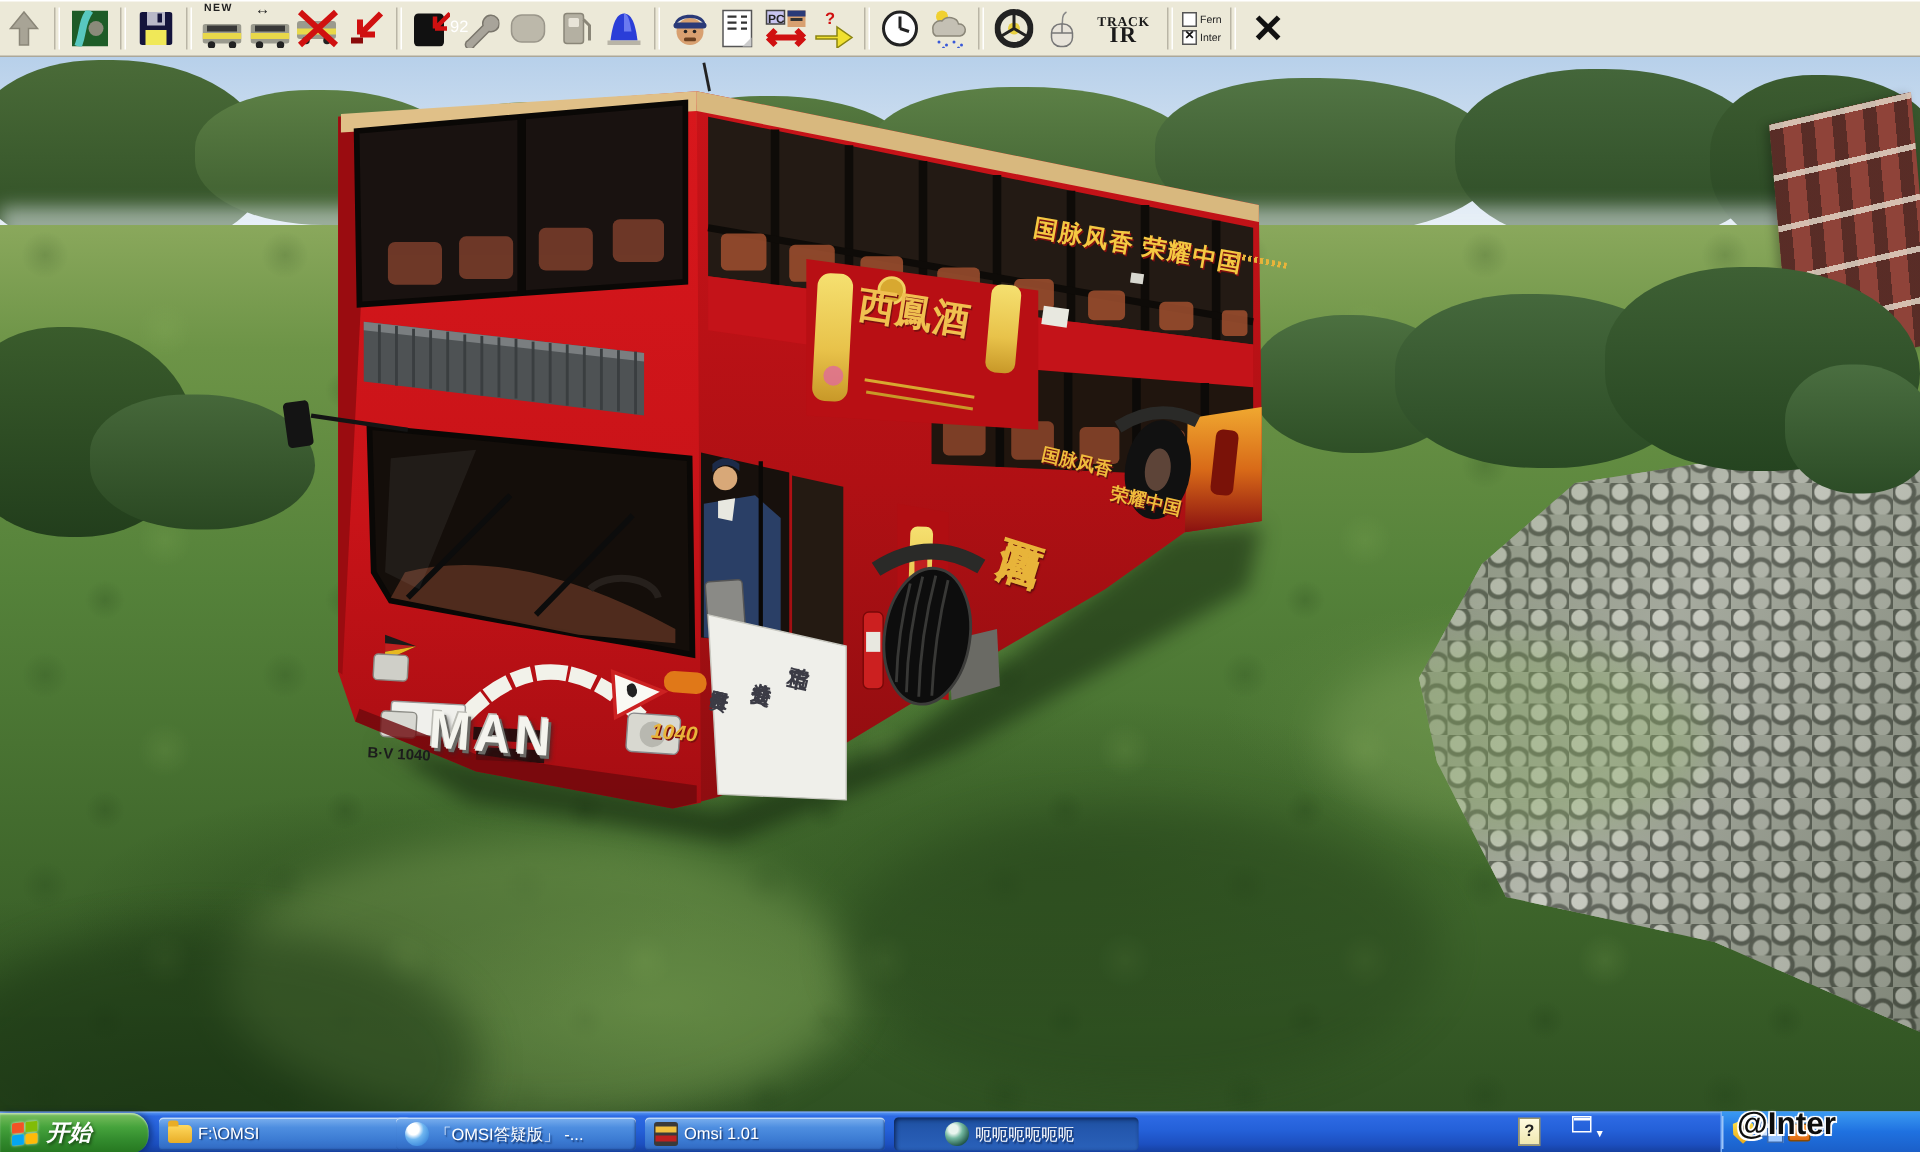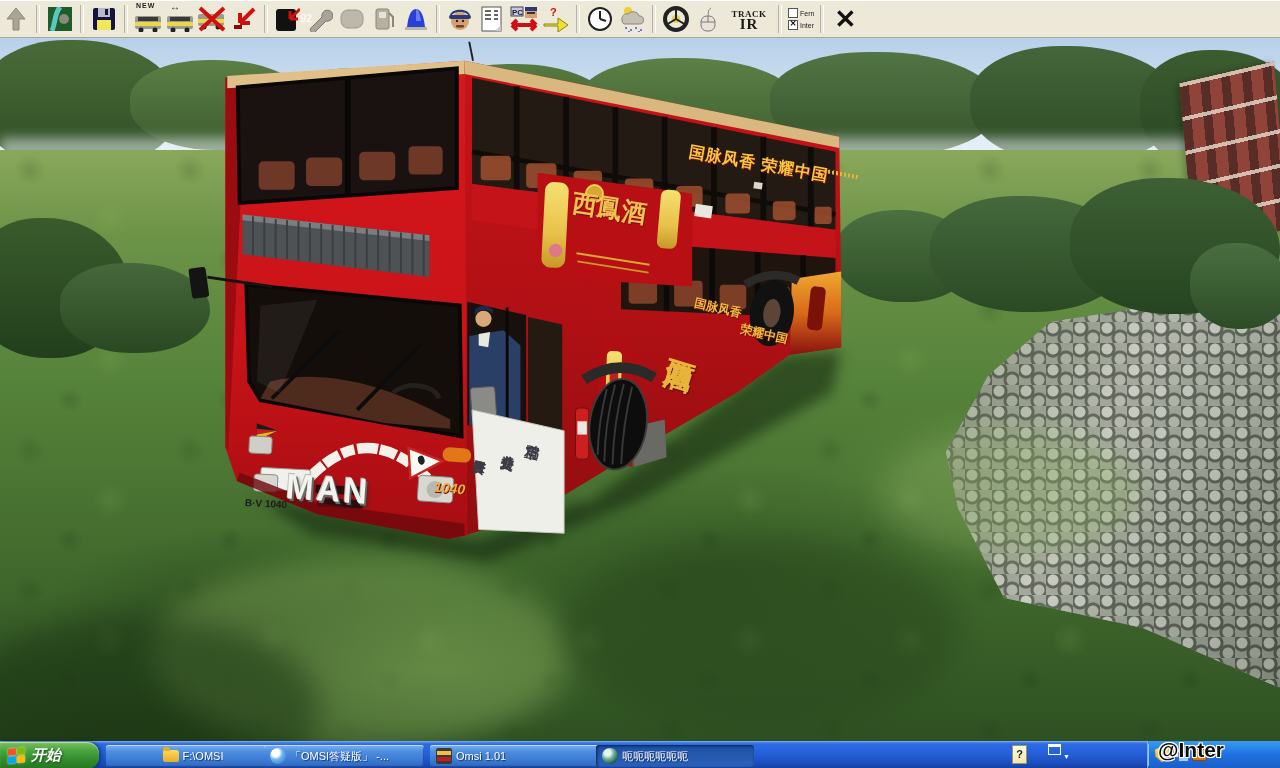--- a/index.html
+++ b/index.html
@@ -554,33 +554,33 @@
     <div id="start-btn" class="abs">
       <div id="winflag">
         <i class="r"></i>
           <i class="g"></i>
           <i class="b"></i>
           <i class="y"></i>
       </div>
       <span id="start-label">开始</span>
     </div>
 
-    <div class="task abs" style="left:106px;width:168px;justify-content:center;">
+    <div class="task abs" style="left:106px;width:168px;">
       <span class="ticn folder-i"></span>
       <span class="tlbl">F:\OMSI</span>
     </div>
     <div class="task abs" style="left:264px;width:160px;">
       <span class="ticn browser-i"></span>
       <span class="tlbl">「OMSI答疑版」 -...</span>
     </div>
-    <div class="task abs" style="left:430px;width:184px;">
+    <div class="task abs" style="left:430px;width:160px;">
       <span class="ticn busicon-i"></span>
       <span class="tlbl">Omsi 1.01</span>
     </div>
-    <div class="task active abs" style="left:596px;width:158px;">
+    <div class="task active abs" style="left:596px;width:135px;padding-left:28px;">
       <span class="ticn globe-i"></span>
       <span class="tlbl">呃呃呃呃呃呃</span>
     </div>
   </div>
 
   <div id="help-i" class="abs">?</div>
   <div id="restore-i" class="abs"></div>
   <div id="chev-i" class="abs">▼</div>
 
   <div id="tray" class="abs" style="top:741px">

